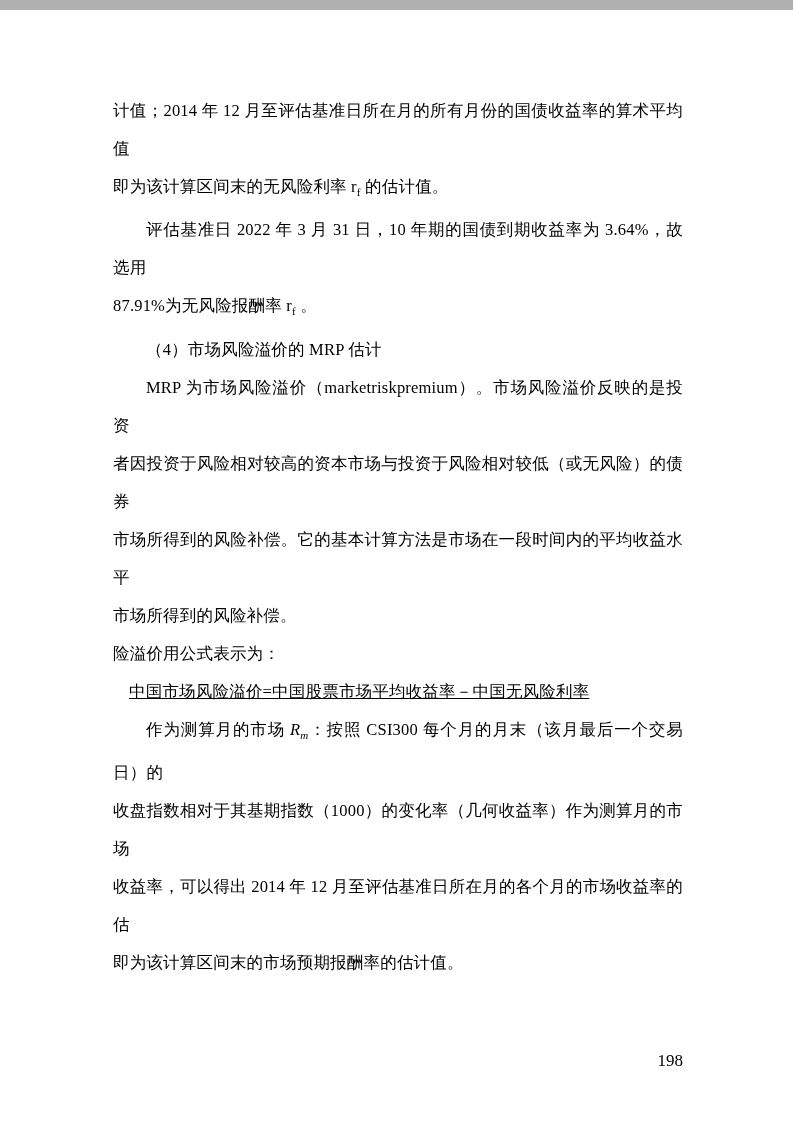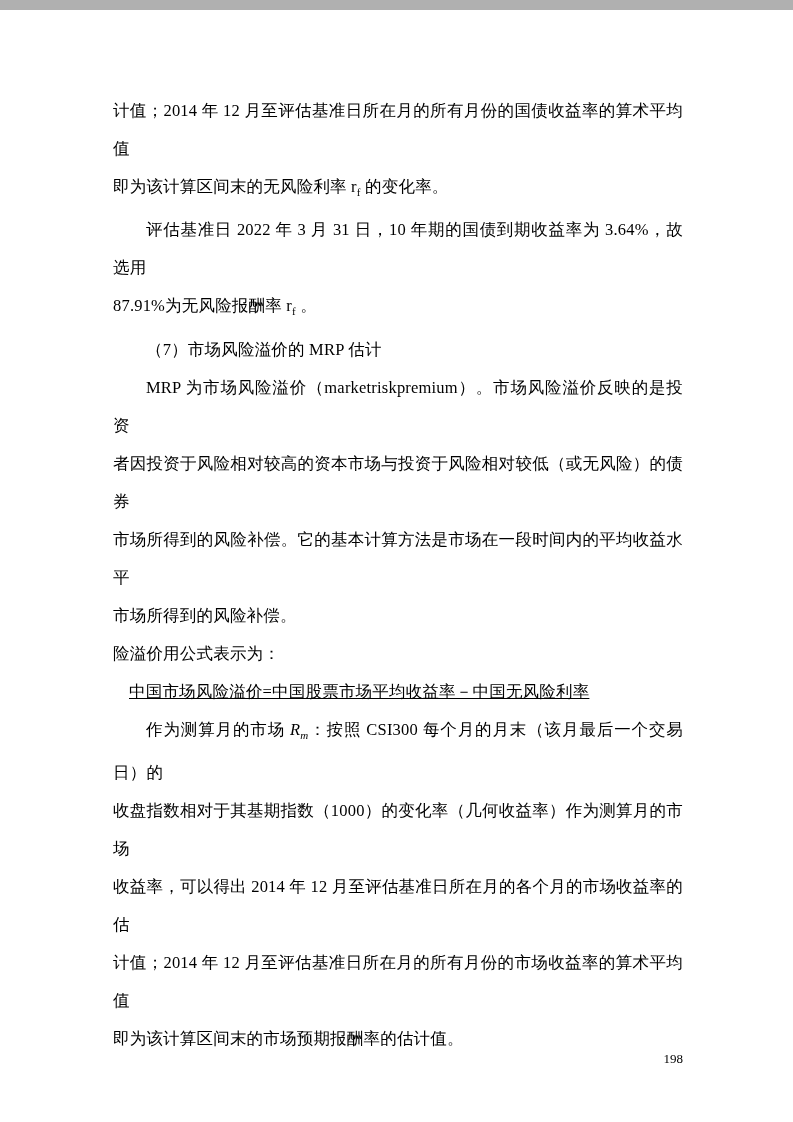--- a/index.html
+++ b/index.html
@@ -45,41 +45,40 @@
     font-size: 11px;
     vertical-align: sub;
   }
   .ital {
     font-style: italic;
   }
   .pagenum {
     position: absolute;
     right: 110px;
     top: 1041px;
-    font-size: 13px;
+    font-size: 17px;
     color: #000;
     font-family: "Liberation Serif", serif;
   }
 </style>
 </head>
 <body>
 
 <div class="page">
   <div class="content" id="body">
       <p><span>计值；2014 年 12 月至评估基准日所在月的所有月份的国债收益率的算术平均值</span></p>
-      <p><span>即为该计算区间末的无风险利率 r</span><span class="sub">f</span><span> 的变化率。</span></p>
+      <p><span>即为该计算区间末的无风险利率 r</span><span class="sub">f</span><span> 的估计值。</span></p>
       <p class="indent"><span>评估基准日 2022 年 3 月 31 日，10 年期的国债到期收益率为 3.64%，故选用</span></p>
       <p><span>87.91%为无风险报酬率 r</span><span class="sub">f</span><span> 。</span></p>
-      <p class="indent"><span>（7）市场风险溢价的 MRP 估计</span></p>
+      <p class="indent"><span>（4）市场风险溢价的 MRP 估计</span></p>
       <p class="indent"><span>MRP 为市场风险溢价（marketriskpremium）。市场风险溢价反映的是投资</span></p>
       <p><span>者因投资于风险相对较高的资本市场与投资于风险相对较低（或无风险）的债券</span></p>
       <p><span>市场所得到的风险补偿。它的基本计算方法是市场在一段时间内的平均收益水平</span></p>
       <p><span>市场所得到的风险补偿。</span></p>
       <p><span>险溢价用公式表示为：</span></p>
       <p class="indent2"><span>中国市场风险溢价=中国股票市场平均收益率－中国无风险利率</span></p>
       <p class="indent"><span>作为测算月的市场 </span><span class="ital">R</span><span class="sub ital">m</span><span>：按照 CSI300 每个月的月末（该月最后一个交易日）的</span></p>
       <p><span>收盘指数相对于其基期指数（1000）的变化率（几何收益率）作为测算月的市场</span></p>
       <p><span>收益率，可以得出 2014 年 12 月至评估基准日所在月的各个月的市场收益率的估</span></p>
-      <p><span>计值；2014 年 12 月至评估基准日所在月的所有月份的市场收益率的算术平均值</span></p>
       <p><span>即为该计算区间末的市场预期报酬率的估计值。</span></p>
     </div>
   <div class="pagenum">198</div>
 </div>
 
 </body></html>

